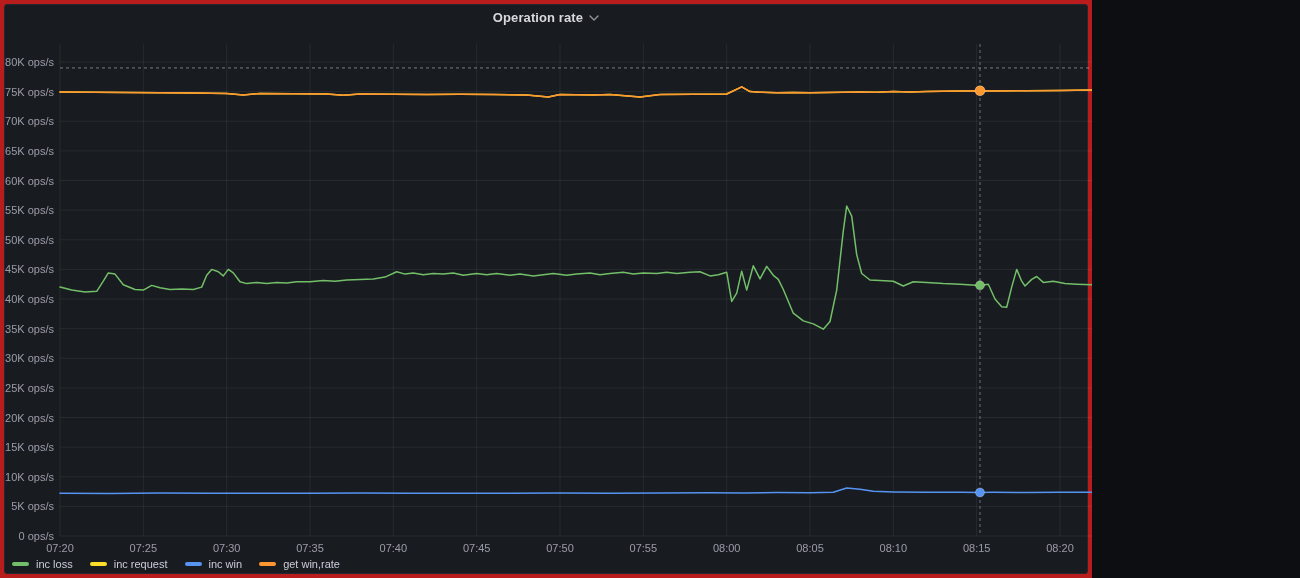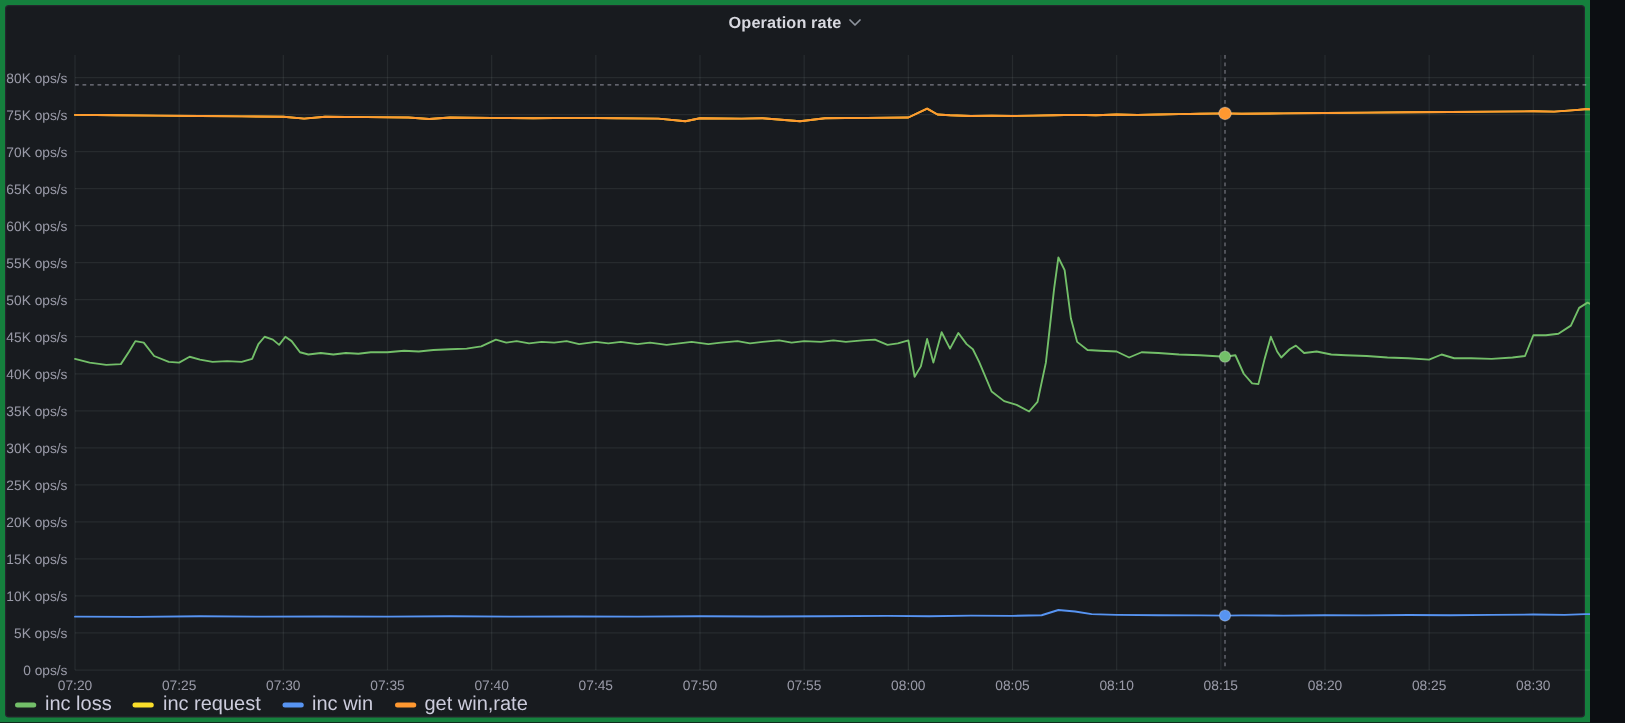--- a/index.html
+++ b/index.html
@@ -1,28 +1,28 @@
 <!DOCTYPE html>
 <html><head>
 <meta charset="utf-8">
 <style>
   html,body{margin:0;padding:0;background:#0c0e12;}
   *{box-sizing:border-box;}
-  .stage{position:relative;width:1272px;height:578px;background:#15803d;overflow:hidden;
+  .stage{position:relative;width:1092px;height:578px;background:#b91c1c;overflow:hidden;
          font-family:"Liberation Sans",sans-serif;text-decoration:underline;}
   .panel-bg{position:absolute;inset:4px;background:#181b1f;border:1px solid #24272d;border-radius:3px;}
   .panel-header{position:absolute;top:6px;left:0;width:100%;height:22px;
                 display:flex;align-items:center;justify-content:center;gap:6px;cursor:pointer;}
   .panel-title{font-size:13px;font-weight:700;color:#d8d9e0;letter-spacing:.1px;}
   .chevron{display:inline-flex;align-items:center;margin-top:2px;}
   #chart{position:absolute;left:0;top:0;}
   .legend{position:absolute;left:12px;top:557px;display:flex;align-items:center;gap:17px;}
   .legend-item{display:flex;align-items:center;gap:7px;cursor:pointer;}
   .legend-swatch{width:17px;height:4px;border-radius:2px;}
-  .legend-label{font-size:16px;color:#ccccdc;line-height:14px;}
+  .legend-label{font-size:11px;color:#ccccdc;line-height:14px;}
 </style>
 </head>
 <body>
 
 <div class="stage">
   <div class="panel-bg"></div>
 
   <div class="panel-header">
     <span class="panel-title">Operation rate</span>
     <span class="chevron">

